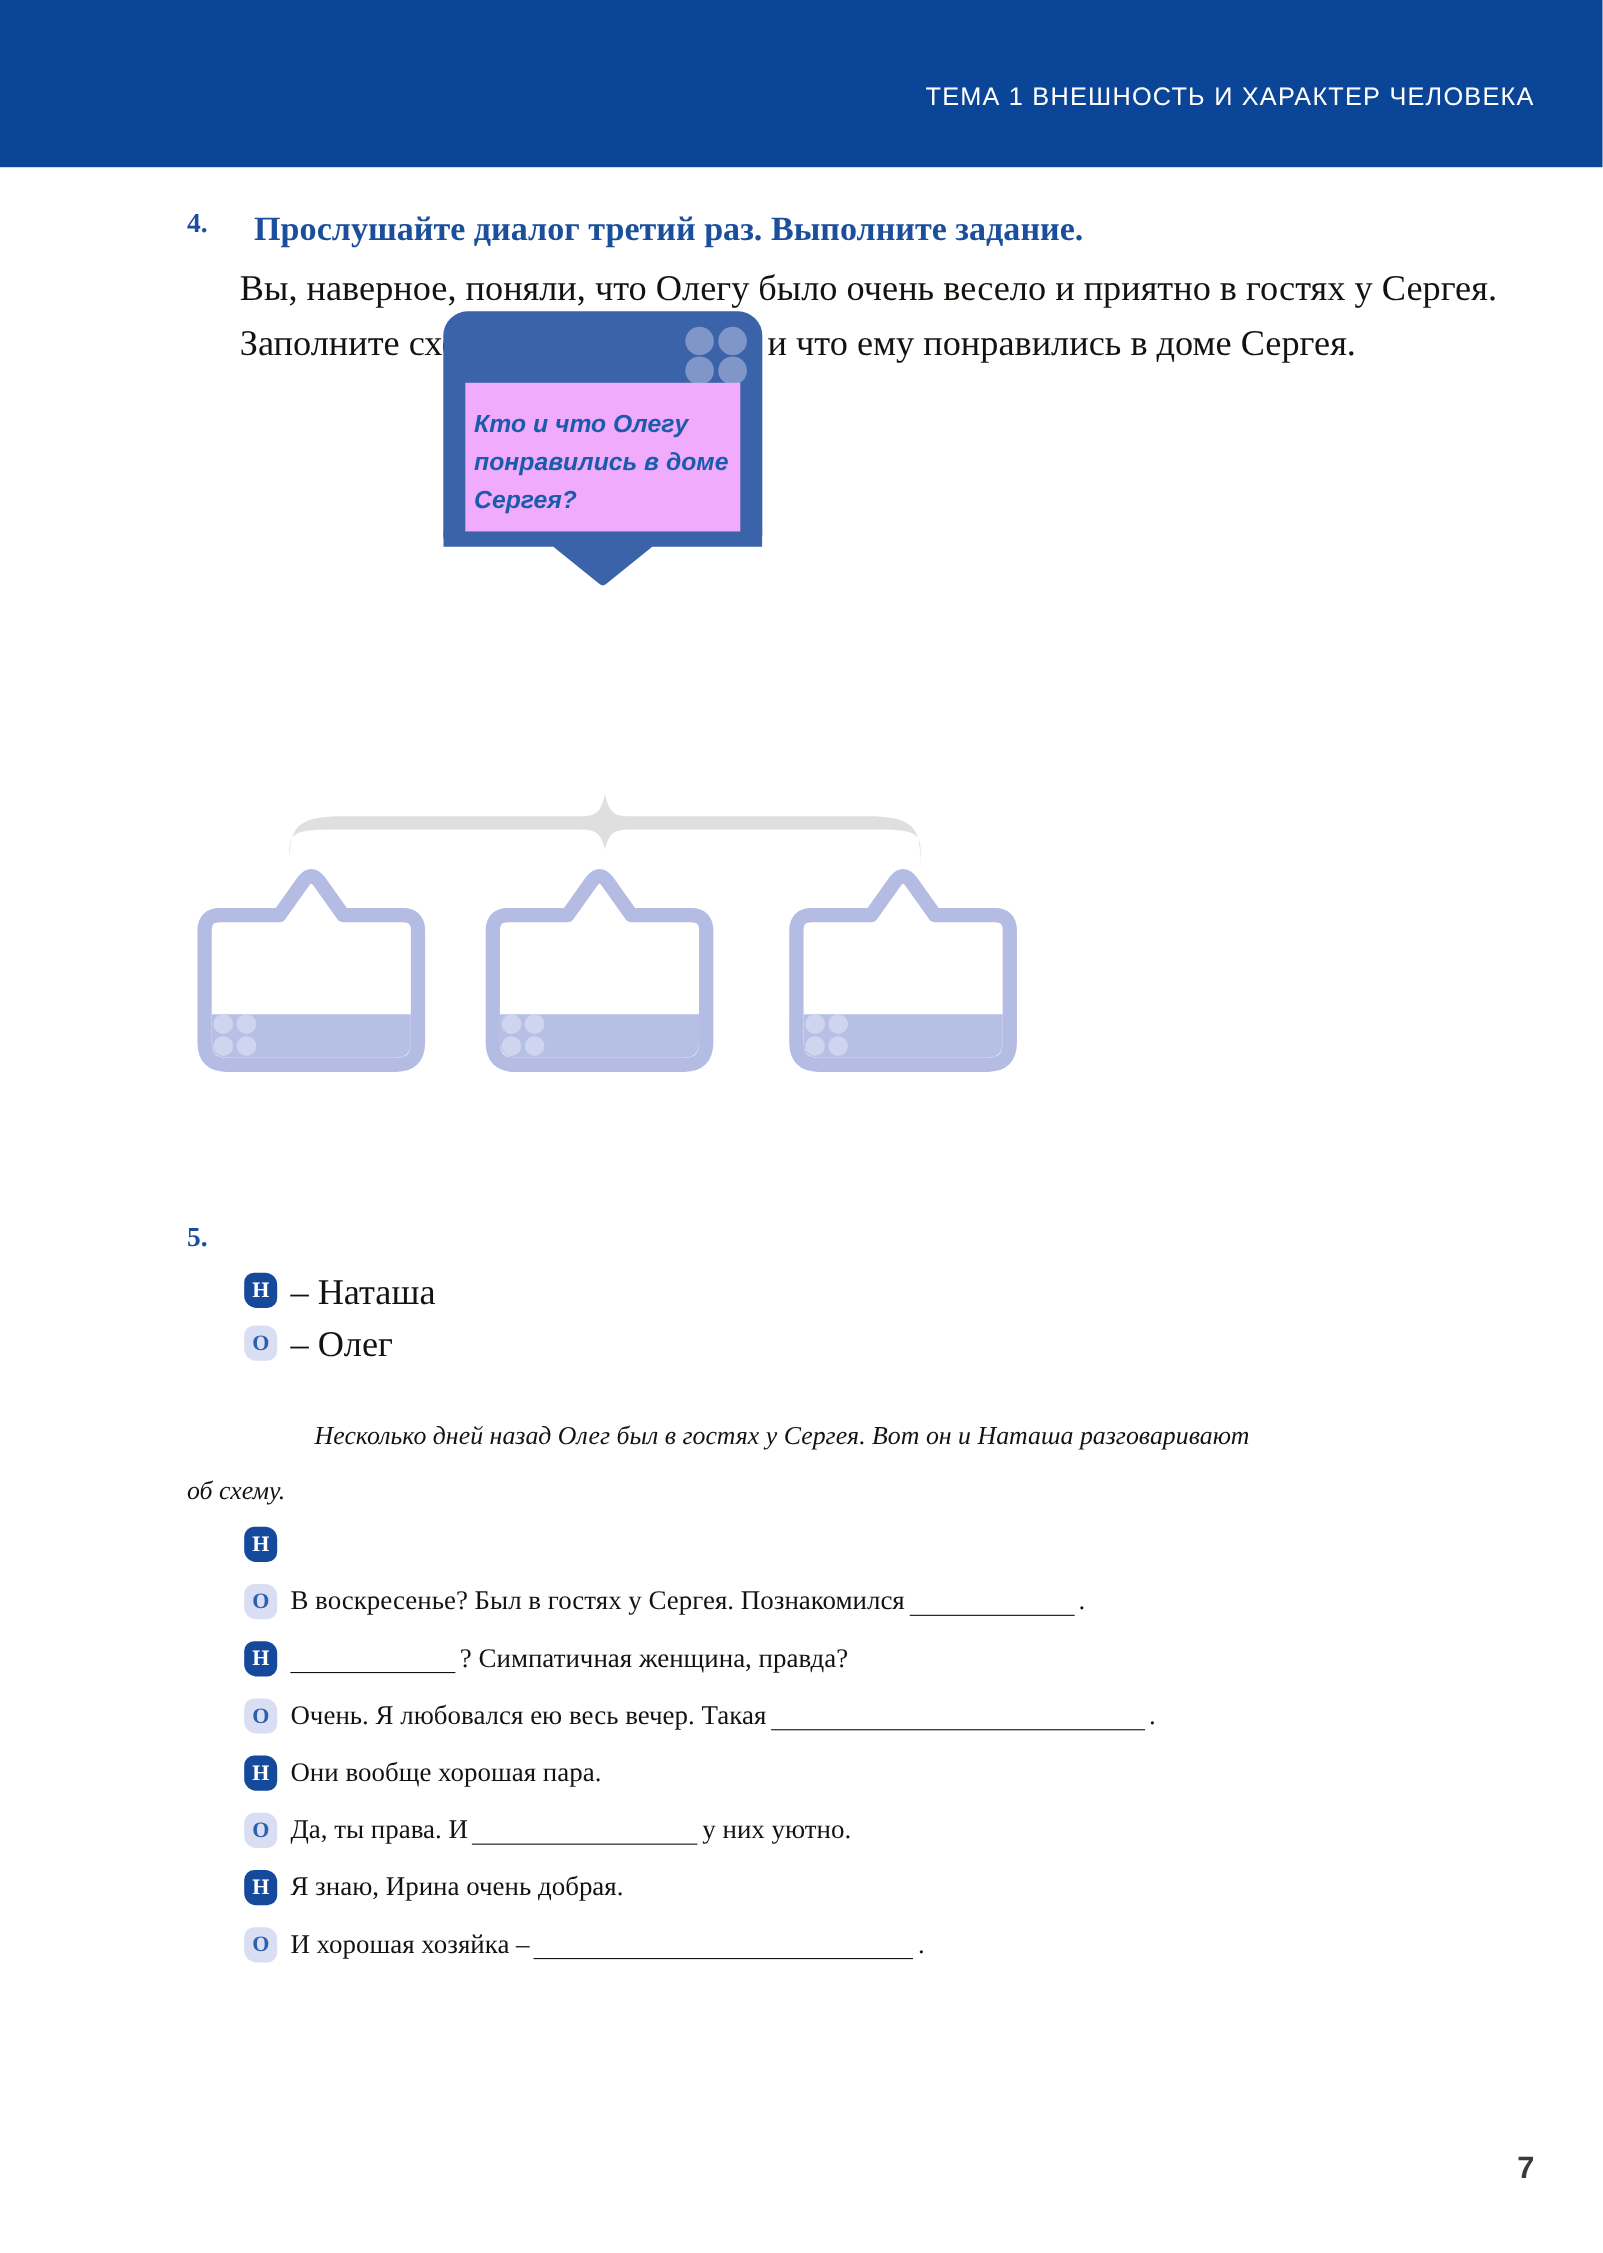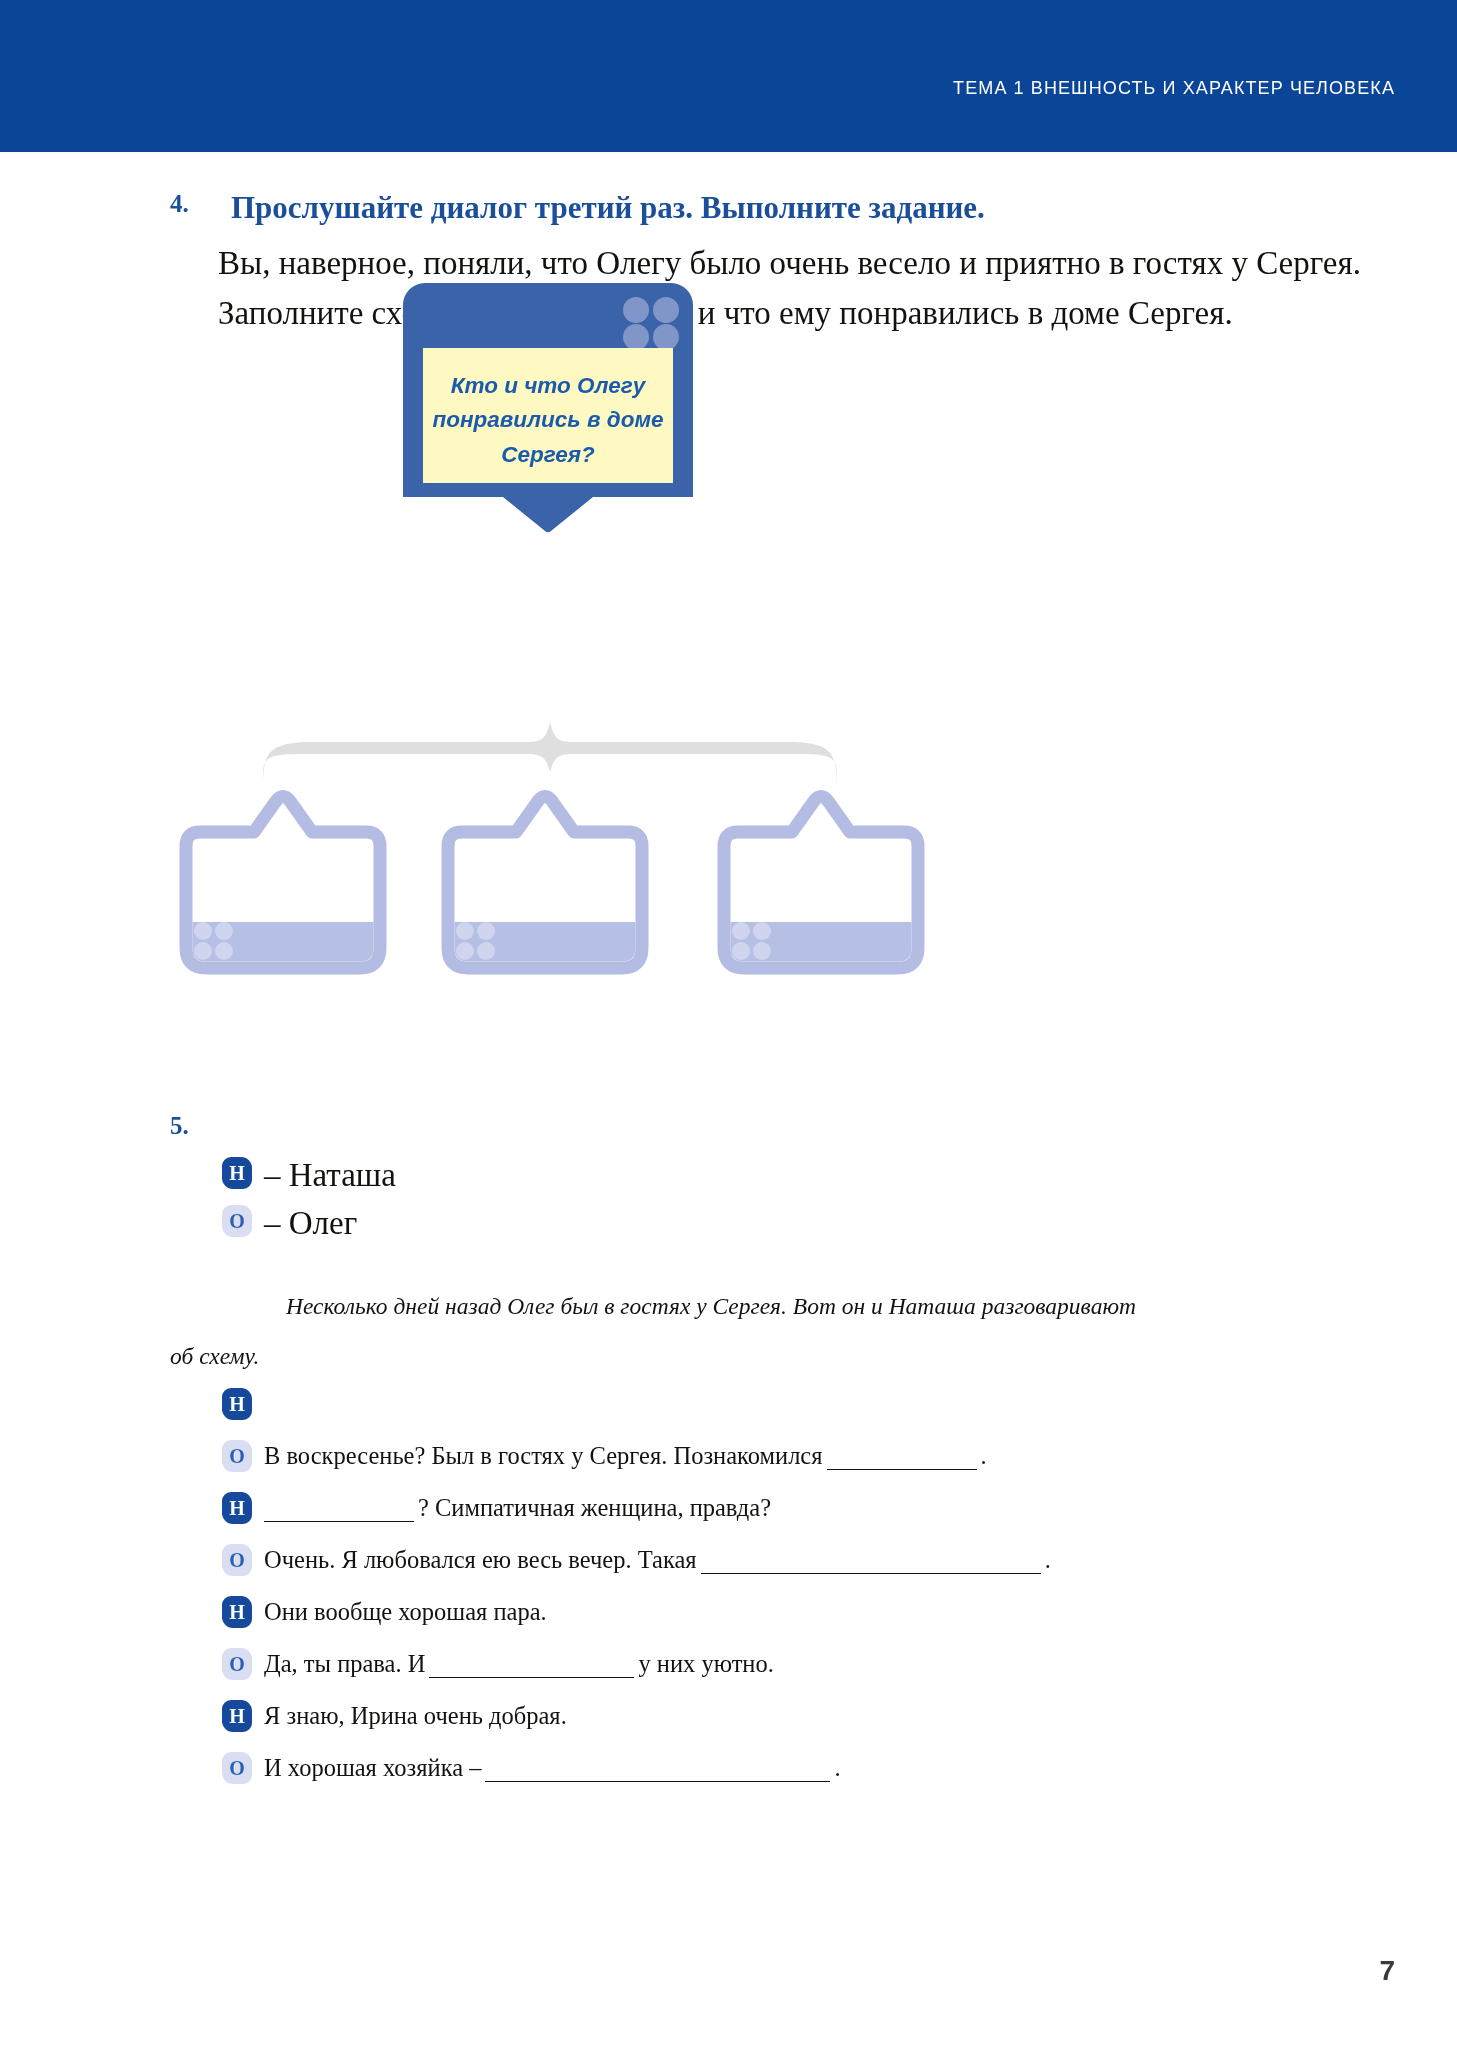--- a/index.html
+++ b/index.html
@@ -15,21 +15,21 @@
   .header-bar {
     position: absolute; left: 0; top: 0;
     width: 1457px; height: 152px;
     background: #0A4597;
   }
   .header-title {
     position: absolute; right: 62px; top: 88px;
     transform: translateY(-50%);
     color: #ffffff;
     font-family: "Liberation Sans", sans-serif;
-    font-size: 18px;
+    font-size: 23px;
     letter-spacing: 1.1px;
     white-space: nowrap;
   }
 
   
   .ex-num {
     position: absolute;
     color: #1B4F9C;
     font-family: "Liberation Serif", serif;
     font-weight: bold;
@@ -74,23 +74,22 @@
     position: absolute; width: 26px; height: 26px;
     border-radius: 50%; background: #8096C8;
   }
   .bubble-deco span:nth-child(1) { left: 0;  top: 0; }
   .bubble-deco span:nth-child(2) { left: 30px; top: 0; }
   .bubble-deco span:nth-child(3) { left: 0;  top: 27px; }
   .bubble-deco span:nth-child(4) { left: 30px; top: 27px; }
   .bubble-inner {
     position: absolute; left: 20px; top: 65px;
     width: 250px; height: 145px;
-    background: #fef9c3;
+    background: #f0abfc;
     display: flex; align-items: center; justify-content: center;
-    text-align: center;
   }
   .bubble-text {
     color: #1B5BAC;
     font-family: "Liberation Sans", sans-serif;
     font-weight: bold; font-style: italic;
     font-size: 22.5px; line-height: 1.52;
     padding: 0 8px;
   }
   .bubble-tail { position: absolute; left: 0; top: 200px; width: 290px; height: 50px; }
 

